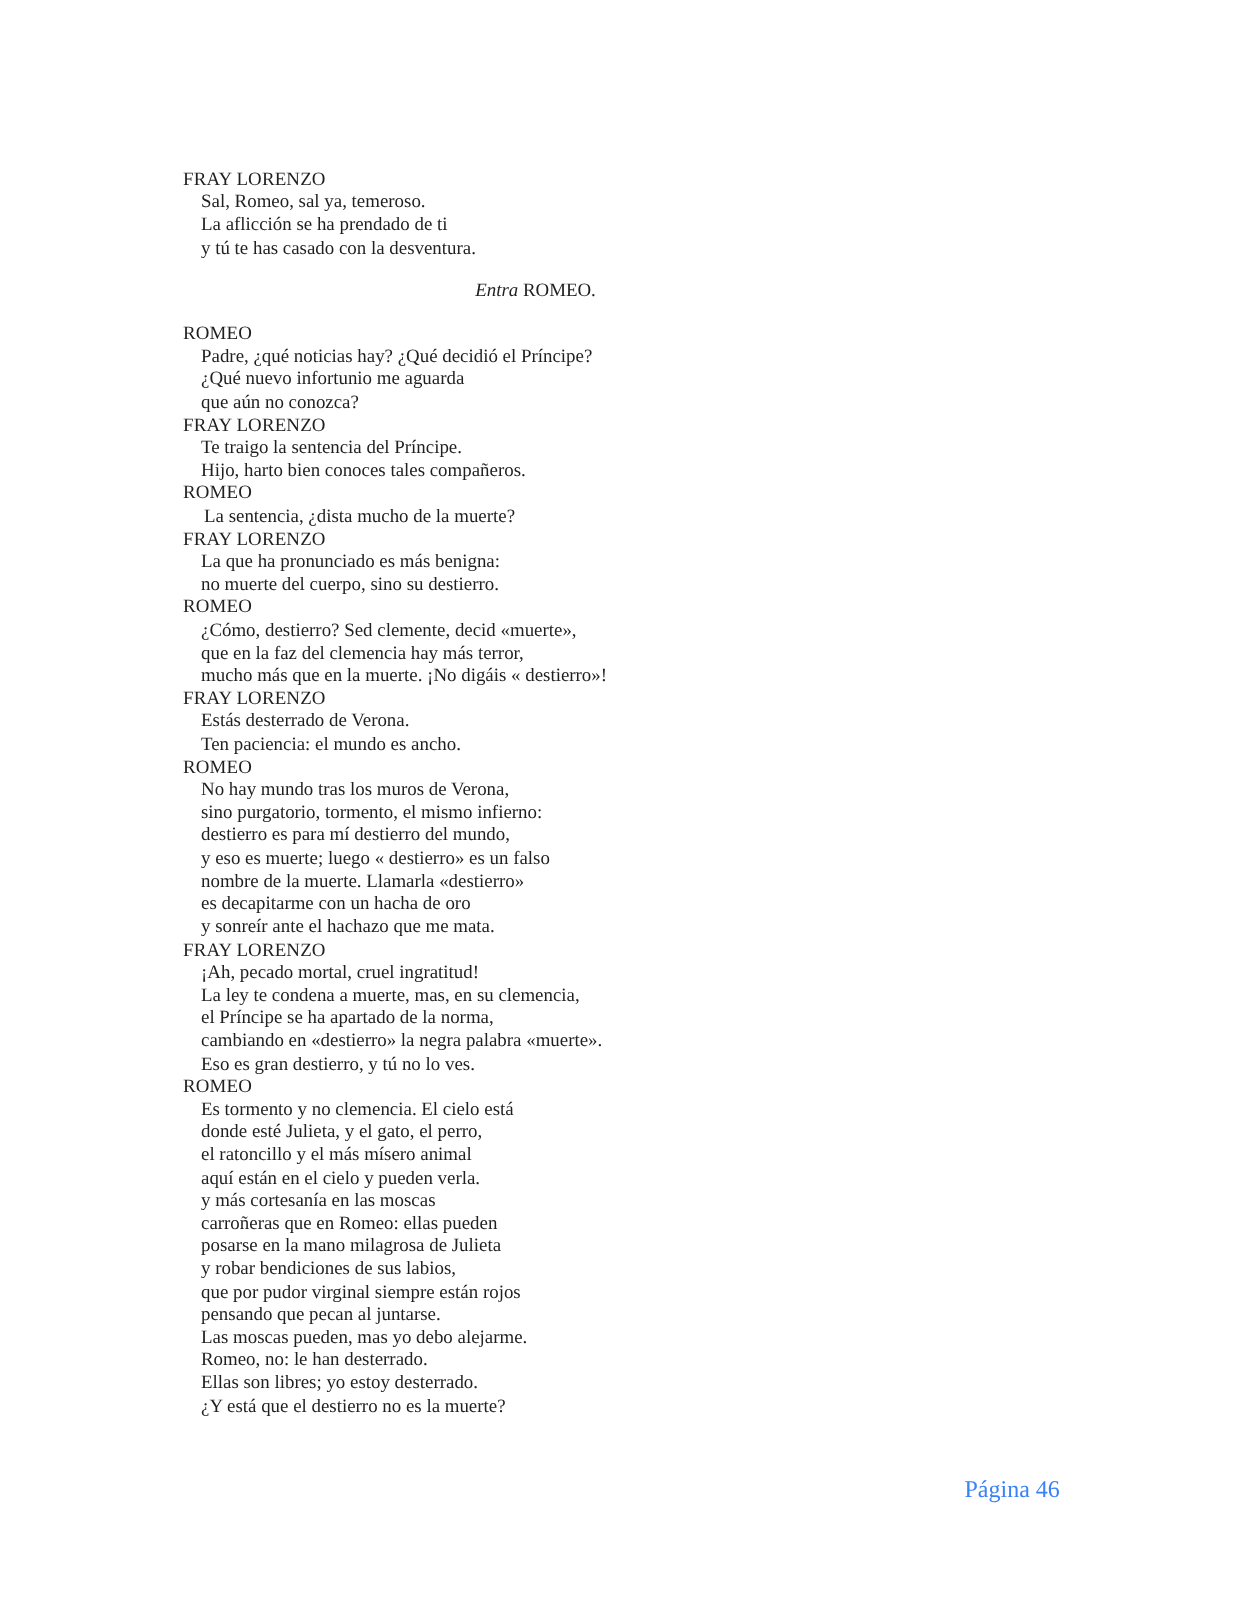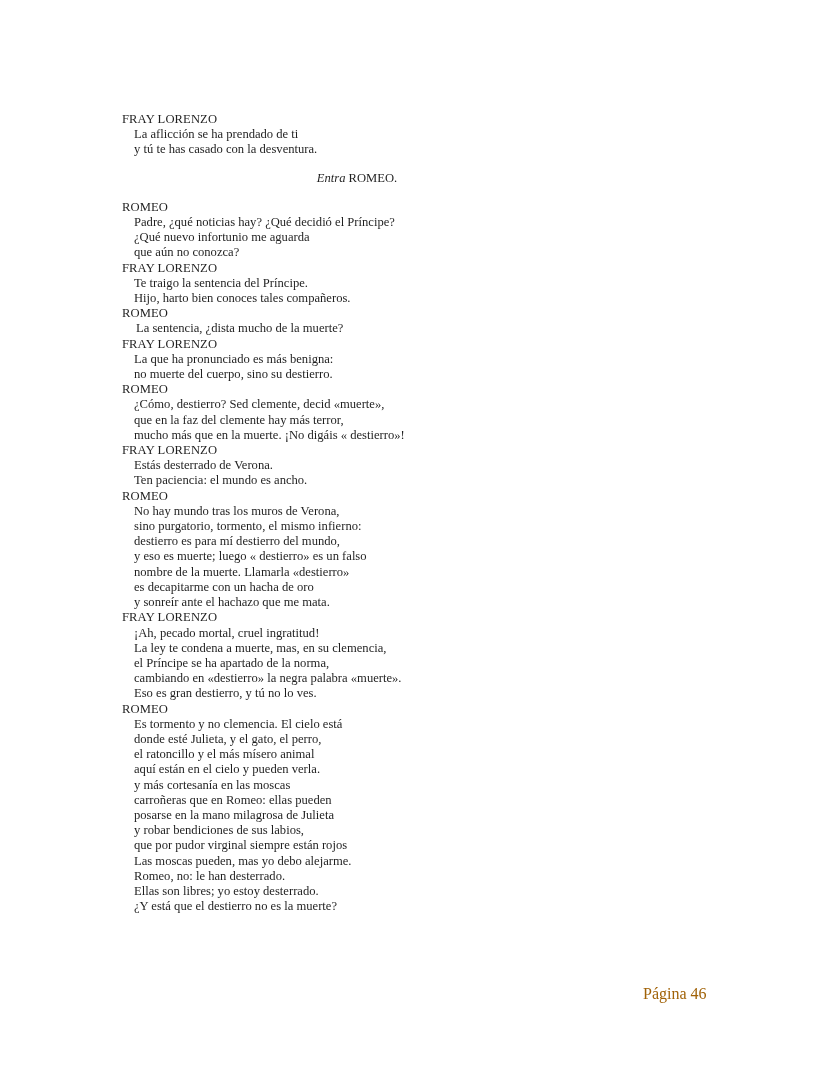--- a/index.html
+++ b/index.html
@@ -16,30 +16,31 @@
     .speaker { display: block; white-space: nowrap; letter-spacing: 0.1px; }
     .line { display: block; padding-left: 12px; white-space: nowrap; }
     .line.extra { padding-left: 14px; }
     .stage {
       display: block; text-align: center; width: 470px;
       margin-top: 13px; margin-bottom: 14px; white-space: nowrap;
     }
     .stage em { font-style: italic; }
     .page-number {
       position: absolute; left: 643px; top: 985px;
-      font-family: "Liberation Serif", serif; font-size: 16px; color: #a16207;
+      font-family: "Liberation Serif", serif; font-size: 16px; color: #3b82f6;
     }
   </style>
 </head>
 <body>
 
 <div class="page">
   <div class="content">
 
     <span class="speaker">FRAY LORENZO</span>
+    <span class="line">Sal, Romeo, sal ya, temeroso.</span>
     <span class="line">La aflicción se ha prendado de ti</span>
     <span class="line">y tú te has casado con la desventura.</span>
 
     <span class="stage"><em>Entra</em><span> ROMEO.</span></span>
 
     <span class="speaker">ROMEO</span>
     <span class="line">Padre, ¿qué noticias hay? ¿Qué decidió el Príncipe?</span>
     <span class="line">¿Qué nuevo infortunio me aguarda</span>
     <span class="line">que aún no conozca?</span>
 
@@ -49,21 +50,21 @@
 
     <span class="speaker">ROMEO</span>
     <span class="line extra">La sentencia, ¿dista mucho de la muerte?</span>
 
     <span class="speaker">FRAY LORENZO</span>
     <span class="line">La que ha pronunciado es más benigna:</span>
     <span class="line">no muerte del cuerpo, sino su destierro.</span>
 
     <span class="speaker">ROMEO</span>
     <span class="line">¿Cómo, destierro? Sed clemente, decid «muerte»,</span>
-    <span class="line">que en la faz del clemente hay más terror,</span>
+    <span class="line">que en la faz del clemencia hay más terror,</span>
     <span class="line">mucho más que en la muerte. ¡No digáis « destierro»!</span>
 
     <span class="speaker">FRAY LORENZO</span>
     <span class="line">Estás desterrado de Verona.</span>
     <span class="line">Ten paciencia: el mundo es ancho.</span>
 
     <span class="speaker">ROMEO</span>
     <span class="line">No hay mundo tras los muros de Verona,</span>
     <span class="line">sino purgatorio, tormento, el mismo infierno:</span>
     <span class="line">destierro es para mí destierro del mundo,</span>
@@ -82,20 +83,21 @@
     <span class="speaker">ROMEO</span>
     <span class="line">Es tormento y no clemencia. El cielo está</span>
     <span class="line">donde esté Julieta, y el gato, el perro,</span>
     <span class="line">el ratoncillo y el más mísero animal</span>
     <span class="line">aquí están en el cielo y pueden verla.</span>
     <span class="line">y más cortesanía en las moscas</span>
     <span class="line">carroñeras que en Romeo: ellas pueden</span>
     <span class="line">posarse en la mano milagrosa de Julieta</span>
     <span class="line">y robar bendiciones de sus labios,</span>
     <span class="line">que por pudor virginal siempre están rojos</span>
+    <span class="line">pensando que pecan al juntarse.</span>
     <span class="line">Las moscas pueden, mas yo debo alejarme.</span>
     <span class="line">Romeo, no: le han desterrado.</span>
     <span class="line">Ellas son libres; yo estoy desterrado.</span>
     <span class="line">¿Y está que el destierro no es la muerte?</span>
   </div>
 
   <div class="page-number">Página 46</div>
 </div>
 
 </body></html>

